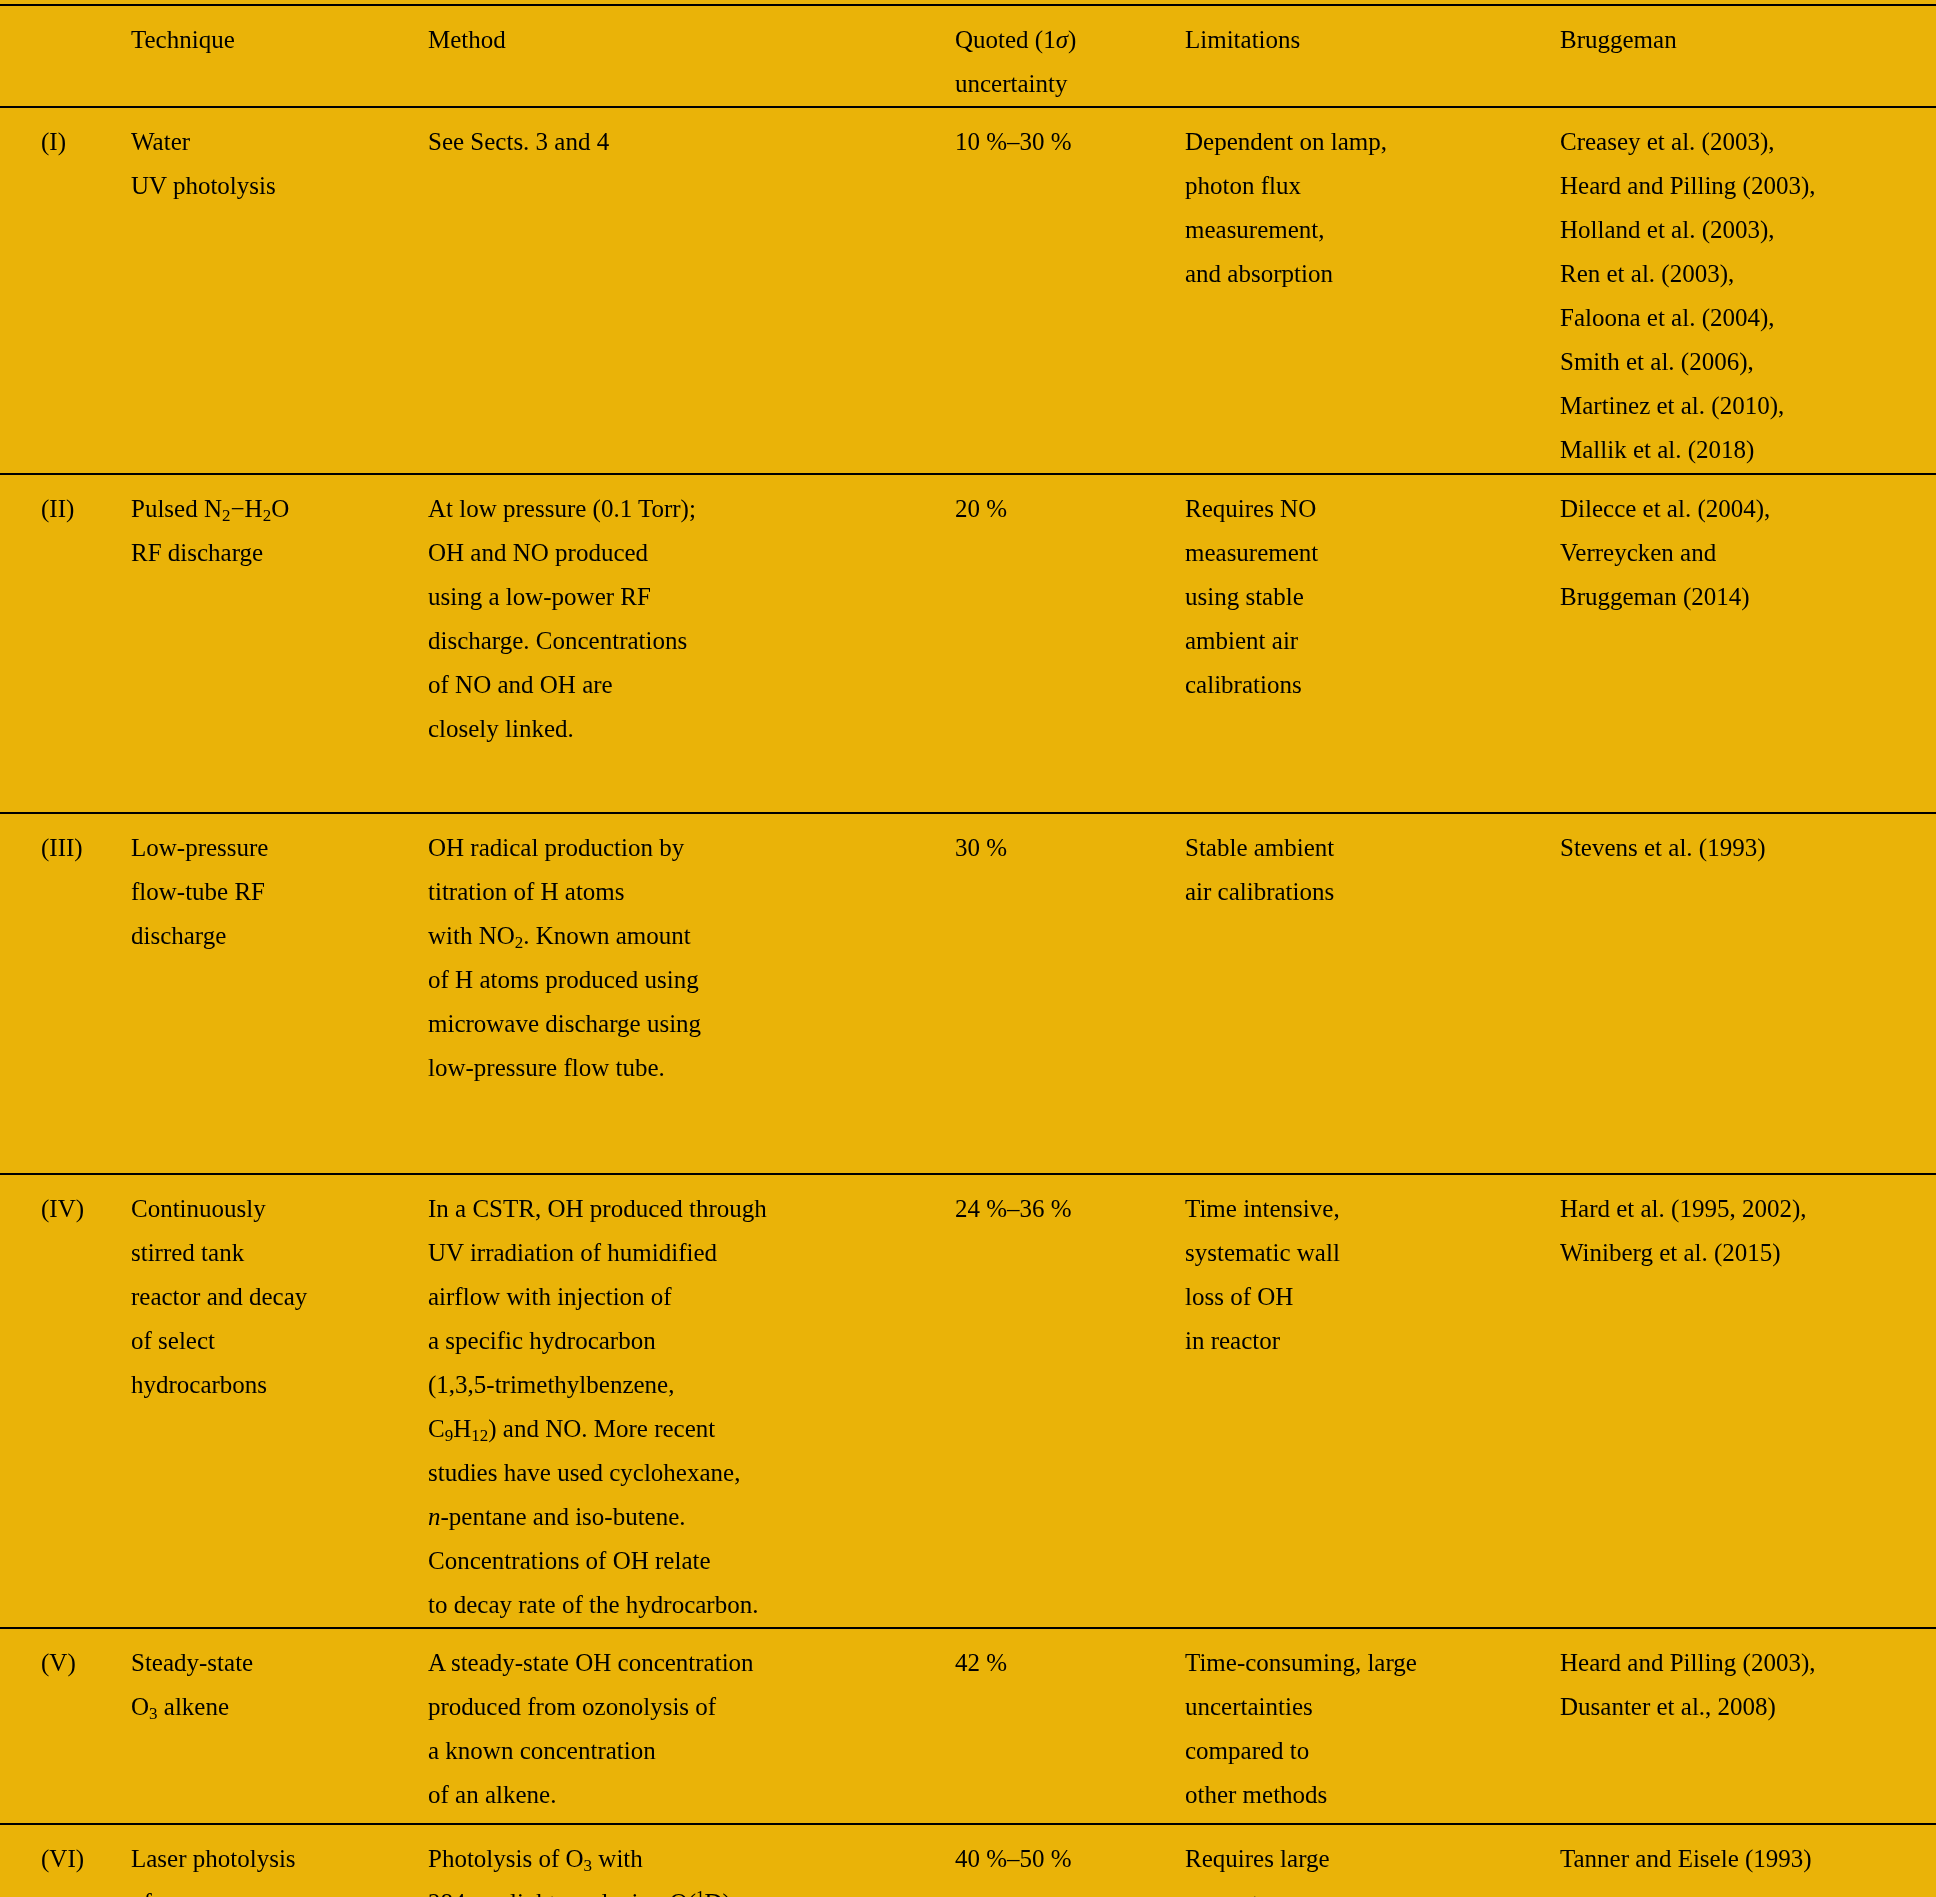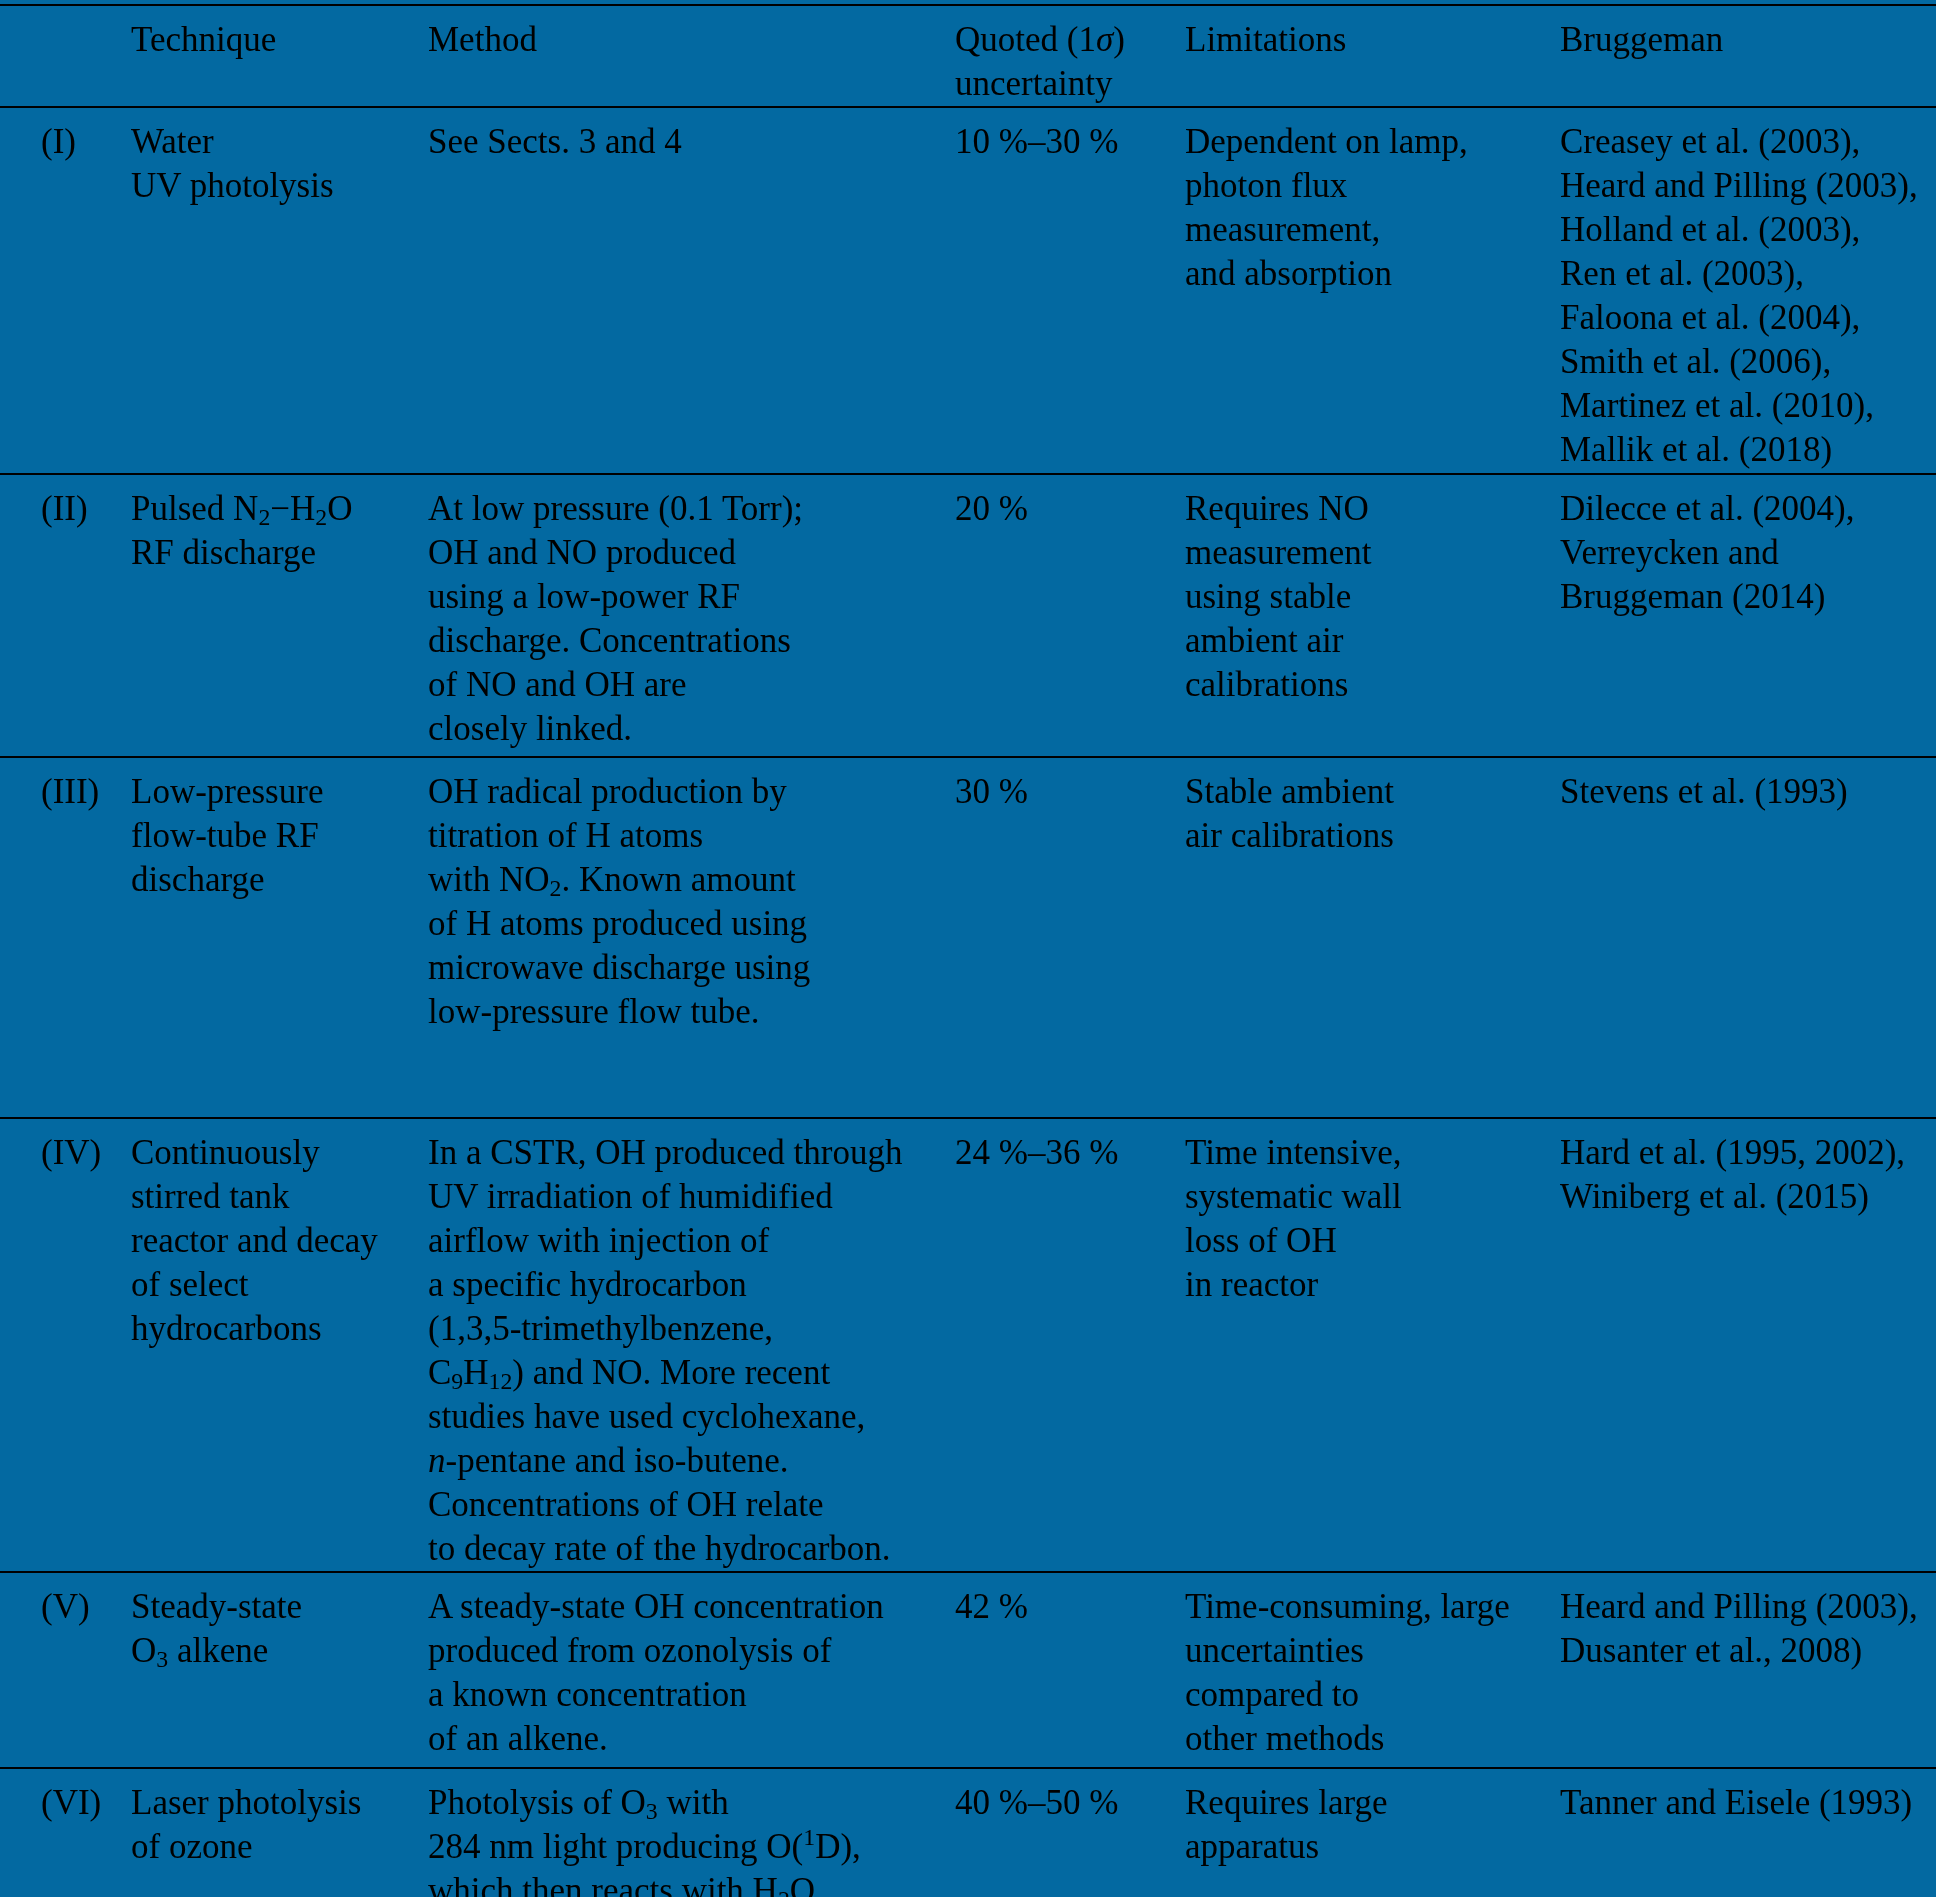--- a/index.html
+++ b/index.html
@@ -4,24 +4,24 @@
 <style>
   html, body {
     margin: 0;
     padding: 0;
     background: #ffffff;
   }
   .page {
     position: relative;
     width: 1937px;
     height: 1897px;
-    background: #0369a1;
+    background: #eab308;
     color: #000000;
     font-family: "Liberation Serif", "DejaVu Serif", serif;
-    font-size: 35px;
+    font-size: 25px;
     line-height: 44px;
     overflow: hidden;
   }
   table.paper-table {
     width: 1937px;
     table-layout: fixed;
     border-collapse: collapse;
     margin-top: 3.7px;
     border-top: 2.8px solid #000000;
     border-bottom: 3.7px solid #000000;
@@ -33,21 +33,21 @@
   th, td {
     vertical-align: top;
     text-align: left;
     font-weight: normal;
     padding: 12px 7.5px 0 0;
     overflow: hidden;
   }
   th.col-id, td.col-id { padding-left: 41px; }
   .h-header { height: 101px; }
   .h-r1 { height: 367px; }
-  .h-r2 { height: 283px; }
+  .h-r2 { height: 339px; }
   .h-r3 { height: 361px; }
   .h-r4 { height: 445px; }
   .h-r5 { height: 196px; }
   .h-r6 { height: 187px; }
   sub, sup {
     font-size: 68%;
     line-height: 0;
   }
   sub { vertical-align: -0.22em; }
   sup { vertical-align: 0.55em; }

